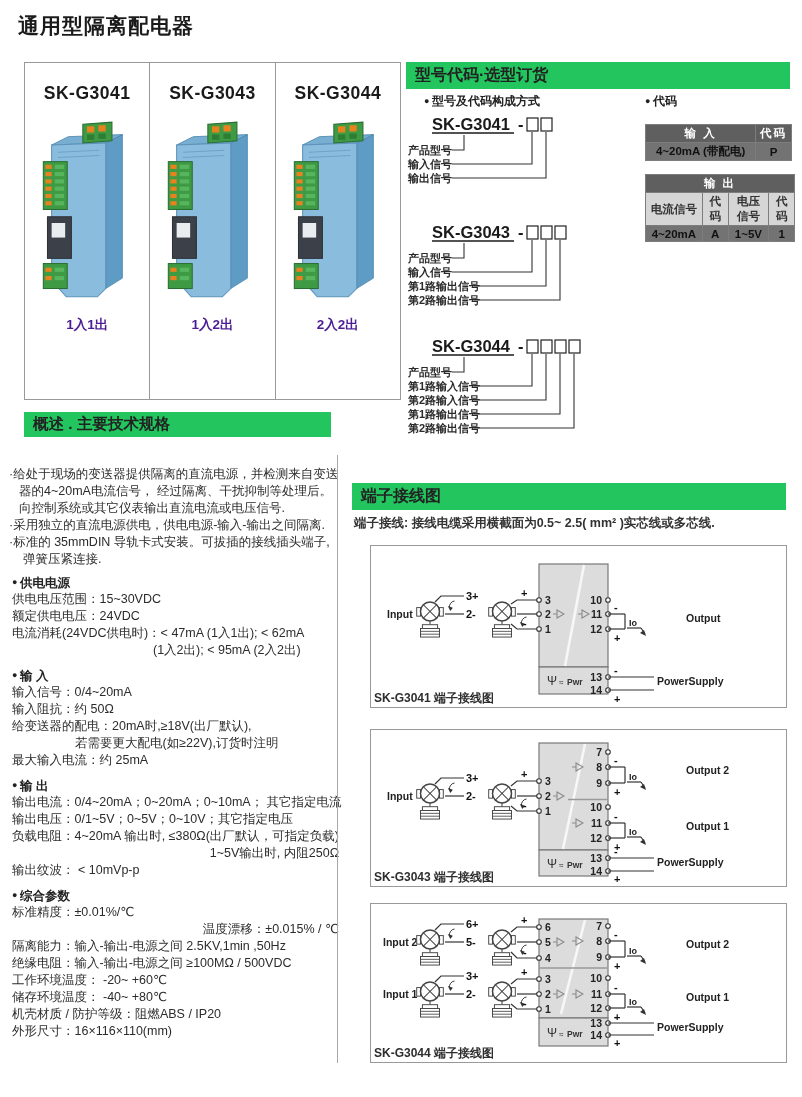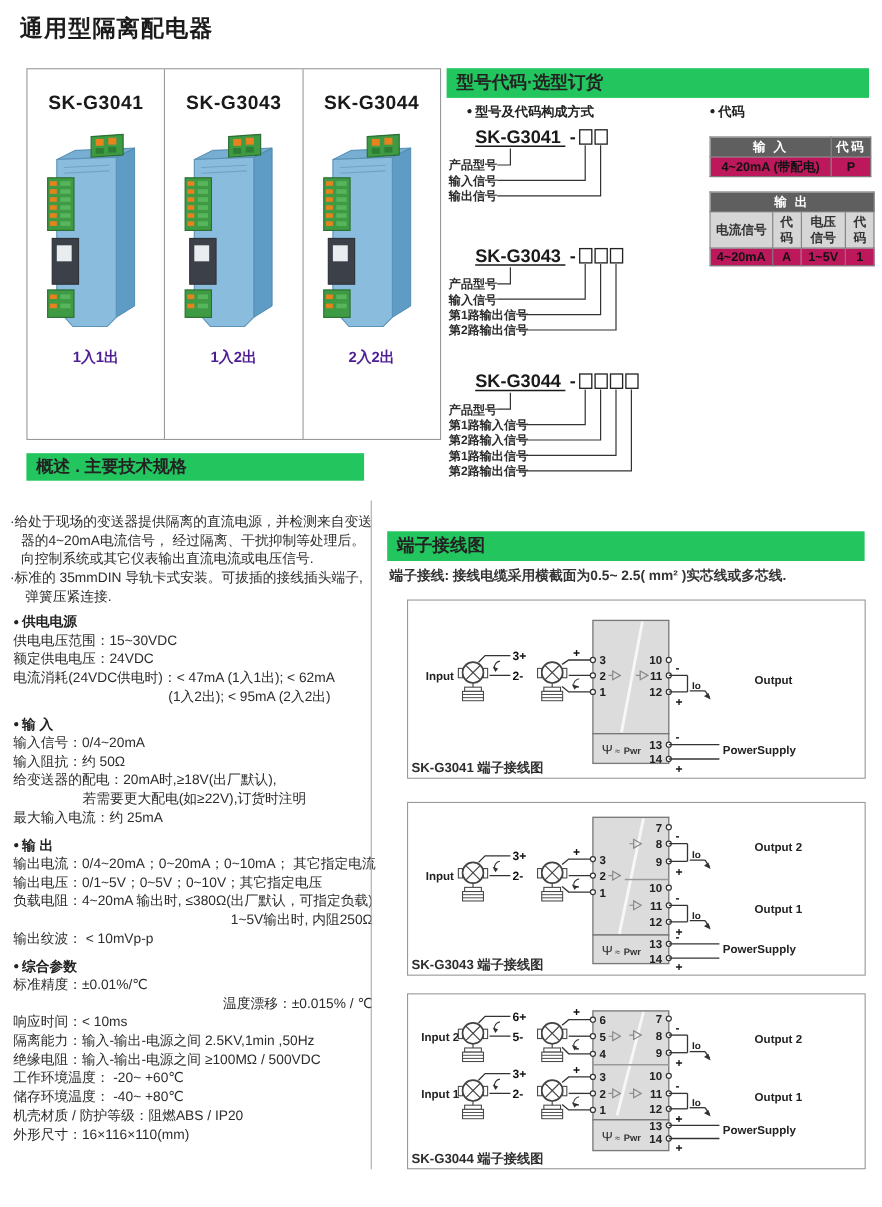--- a/index.html
+++ b/index.html
@@ -39,21 +39,21 @@
   .comp line, .comp polyline { stroke:#333; stroke-width:1.1; fill:none; }
   .comp rect { fill:none; stroke:#222; stroke-width:1.2; }
   .comp .mline { stroke:#1a1a1a; stroke-width:1.4; }
 
   
   .code-table { position:absolute; border-collapse:collapse; font-size:11.5px; }
   .code-table th, .code-table td { border:1px solid #7d7d7d; text-align:center; padding:1px 3px;
                                    height:16px; font-weight:bold; }
   .code-table .dark th { background:#5f5f5f; color:#fff; letter-spacing:2px; }
   .code-table .mid td { background:#d6d6d6; color:#333; letter-spacing:0; }
-  .code-table .data td { background:#be185d; color:#111; }
+  .code-table .data td { background:#737373; color:#111; }
   .t1 { left:645px; top:124px; width:147px; }
   .t2 { left:645px; top:174px; width:150px; }
 
   
   .spec-wrap { position:absolute; left:5px; top:466px; width:334px; }
   .spec-line { font-size:12.5px; line-height:17px; height:17px; color:#2c2c2c; font-weight:500;
                white-space:nowrap; }
   .spec-line.sec { font-weight:bold; color:#222; padding-left:7px; }
   .spec-line.sec::before { content:"● "; font-size:9px; vertical-align:1.5px; }
   .v-divider { position:absolute; left:337px; top:455px; height:608px; width:0;
@@ -262,20 +262,21 @@
       <td>1</td>
     </tr>
   </tbody>
     </table>
 
   <div class="bar bar-overview">概述 . 主要技术规格</div>
   <div class="spec-wrap">
       <div class="spec-line" style="padding-left: 4px;">·给处于现场的变送器提供隔离的直流电源，并检测来自变送</div>
       <div class="spec-line" style="padding-left: 14px;">器的4~20mA电流信号， 经过隔离、干扰抑制等处理后。</div>
       <div class="spec-line" style="padding-left: 14px;">向控制系统或其它仪表输出直流电流或电压信号.</div>
+      <div class="spec-line" style="padding-left: 4px;">·采用独立的直流电源供电，供电电源-输入-输出之间隔离.</div>
       <div class="spec-line" style="padding-left: 4px;">·标准的 35mmDIN 导轨卡式安装。可拔插的接线插头端子,</div>
       <div class="spec-line" style="padding-left: 18px;">弹簧压紧连接.</div>
       <div class="spec-line sec" style="margin-top: 6px;">供电电源</div>
       <div class="spec-line" style="padding-left: 7px;">供电电压范围：15~30VDC</div>
       <div class="spec-line" style="padding-left: 7px;">额定供电电压：24VDC</div>
       <div class="spec-line" style="padding-left: 7px;">电流消耗(24VDC供电时)：&lt; 47mA (1入1出);  &lt; 62mA</div>
       <div class="spec-line" style="padding-left: 148px;">(1入2出);  &lt; 95mA (2入2出)</div>
       <div class="spec-line sec" style="margin-top: 8px;">输 入</div>
       <div class="spec-line" style="padding-left: 7px;">输入信号：0/4~20mA</div>
       <div class="spec-line" style="padding-left: 7px;">输入阻抗：约 50Ω</div>
@@ -284,21 +285,20 @@
       <div class="spec-line" style="padding-left: 7px;">最大输入电流：约 25mA</div>
       <div class="spec-line sec" style="margin-top: 8px;">输 出</div>
       <div class="spec-line" style="padding-left: 7px;">输出电流：0/4~20mA；0~20mA；0~10mA； 其它指定电流</div>
       <div class="spec-line" style="padding-left: 7px;">输出电压：0/1~5V；0~5V；0~10V；其它指定电压</div>
       <div class="spec-line" style="padding-left: 7px;">负载电阻：4~20mA 输出时, ≤380Ω(出厂默认，可指定负载)</div>
       <div class="spec-line" style="padding-left: 66px; text-align: right;">1~5V输出时, 内阻250Ω</div>
       <div class="spec-line" style="padding-left: 7px;">输出纹波： &lt; 10mVp-p</div>
       <div class="spec-line sec" style="margin-top: 8px;">综合参数</div>
       <div class="spec-line" style="padding-left: 7px;">标准精度：±0.01%/℃</div>
       <div class="spec-line" style="padding-left: 7px; text-align: right;">温度漂移：±0.015% / ℃</div>
-      <div class="spec-line" style="padding-left: 7px;">响应时间：&lt; 10ms</div>
       <div class="spec-line" style="padding-left: 7px;">隔离能力：输入-输出-电源之间 2.5KV,1min ,50Hz</div>
       <div class="spec-line" style="padding-left: 7px;">绝缘电阻：输入-输出-电源之间 ≥100MΩ / 500VDC</div>
       <div class="spec-line" style="padding-left: 7px;">工作环境温度： -20~ +60℃</div>
       <div class="spec-line" style="padding-left: 7px;">储存环境温度： -40~ +80℃</div>
       <div class="spec-line" style="padding-left: 7px;">机壳材质 / 防护等级：阻燃ABS / IP20</div>
       <div class="spec-line" style="padding-left: 7px;">外形尺寸：16×116×110(mm)</div>
     </div>
   <div class="v-divider"></div>
 
   <div class="bar bar-wiring">端子接线图</div>

